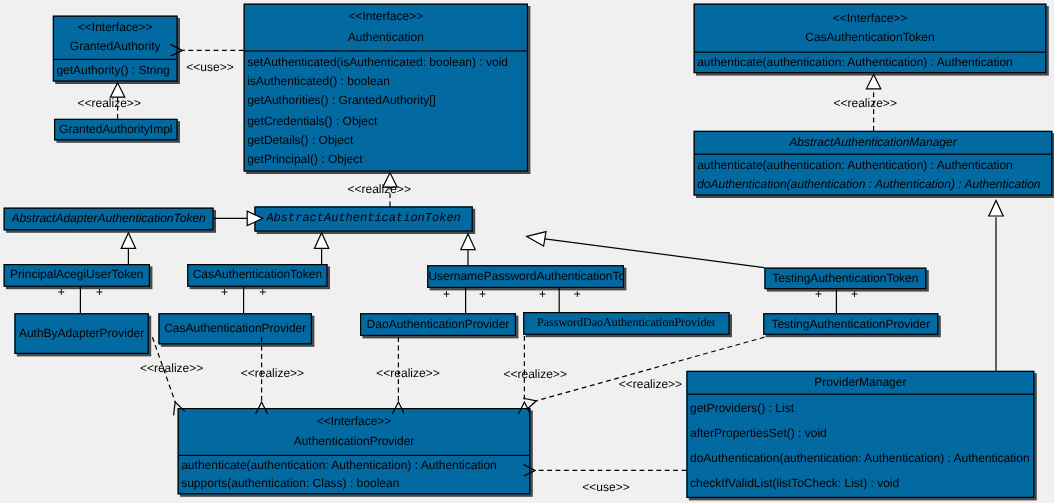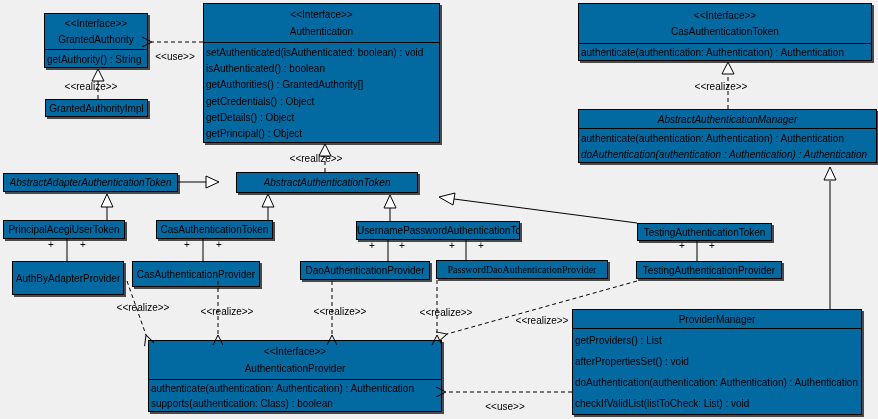--- a/index.html
+++ b/index.html
@@ -76,21 +76,21 @@
   <div class="methods">
     <div class="mrow">authenticate(authentication: Authentication) : Authentication</div>
     <div class="mrow it">doAuthentication(authentication : Authentication) : Authentication</div>
   </div>
 </div>
 
 <div class="uml-class single abstract" style="left:3px;top:173px;width:175px;height:19px;">
   <div class="cname">AbstractAdapterAuthenticationToken</div>
 </div>
 
-<div class="uml-class single abstract" style="left:236px;top:172px;width:182px;height:21px;">
+<div class="uml-class single abstract" style="left:212px;top:172px;width:182px;height:21px;font-family:Liberation Mono, monospace;">
   <div class="cname">AbstractAuthenticationToken</div>
 </div>
 
 <div class="uml-class single" style="left:3px;top:220px;width:122px;height:19px;">
   <div class="cname">PrincipalAcegiUserToken</div>
 </div>
 
 <div class="uml-class single" style="left:156px;top:220px;width:117px;height:19px;">
   <div class="cname">CasAuthenticationToken</div>
 </div>

